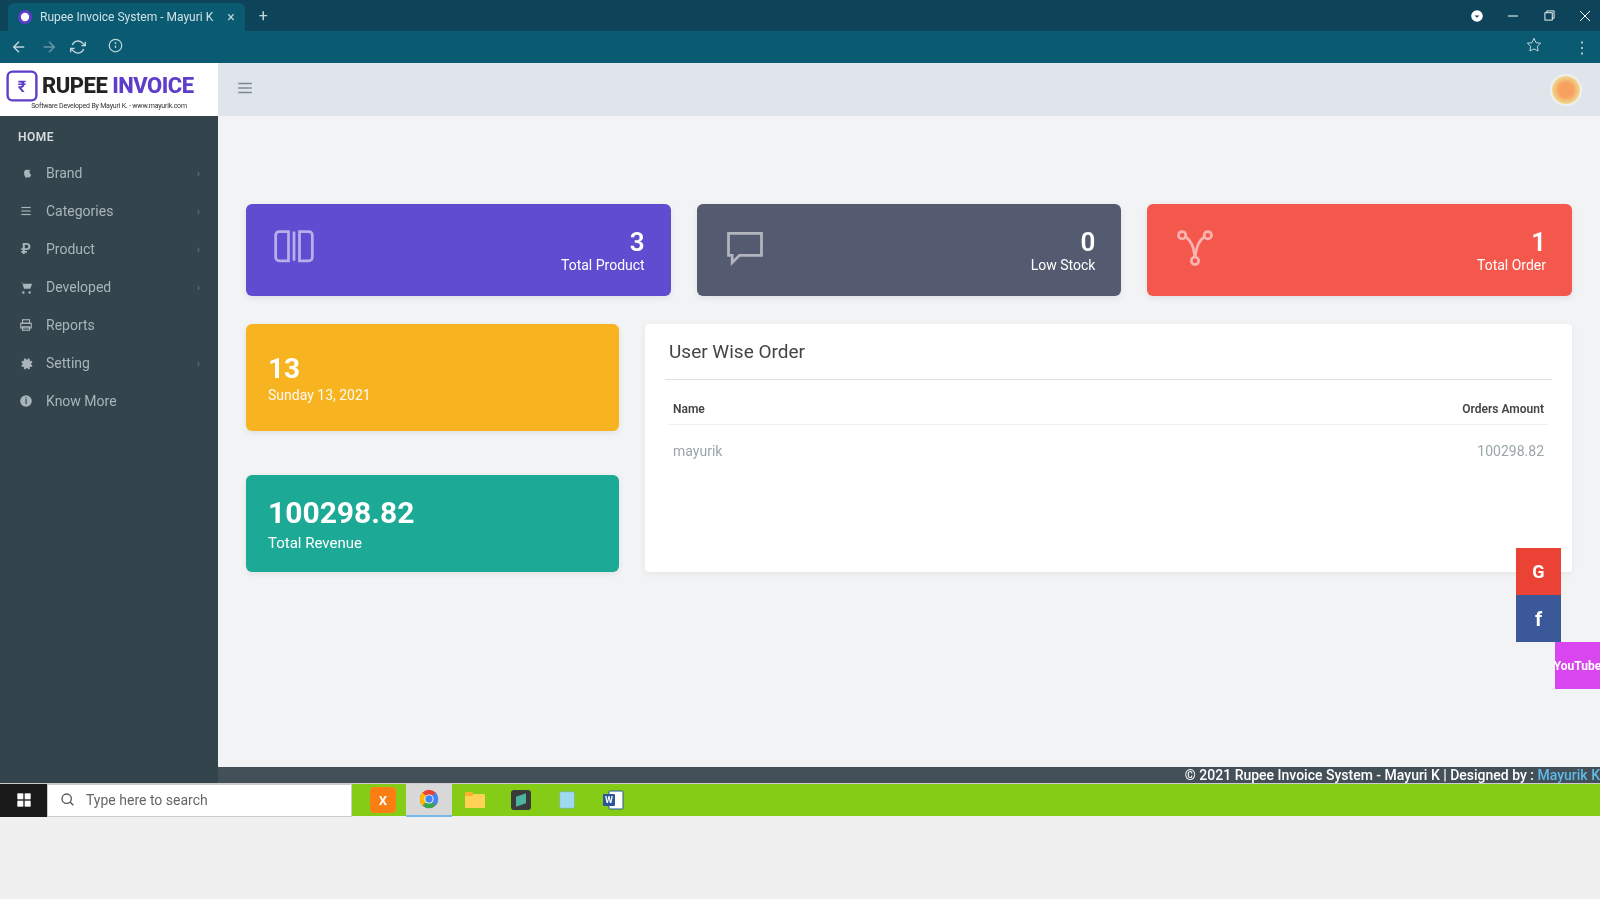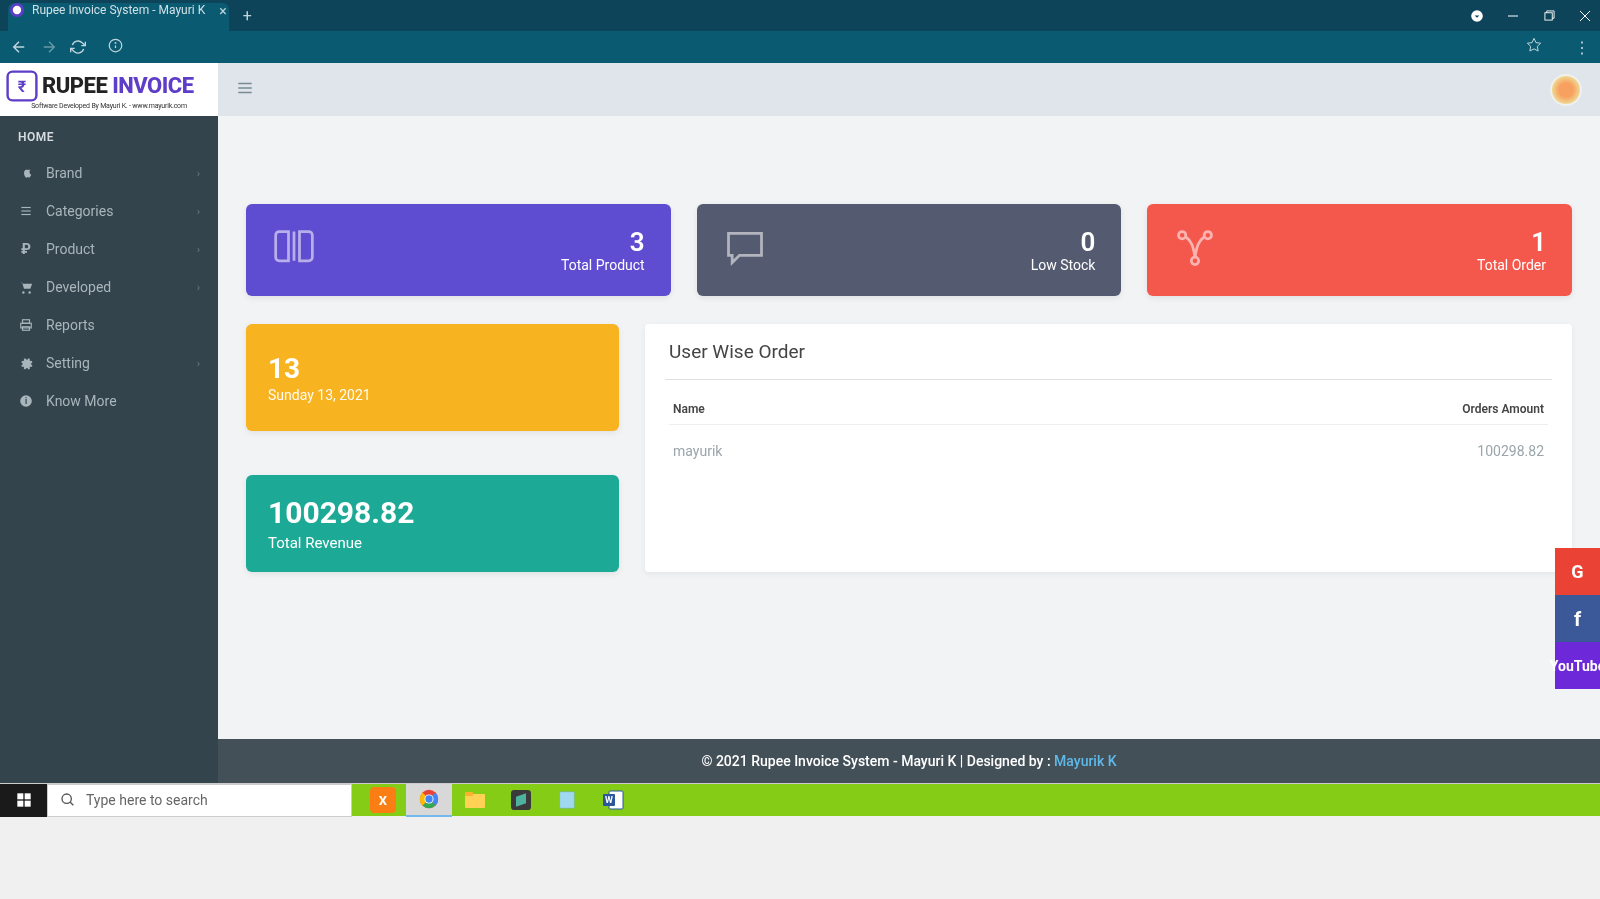--- a/index.html
+++ b/index.html
@@ -1,20 +1,20 @@
 <!DOCTYPE html>
 <html><head>
 <meta charset="utf-8">
 <style>
 * { margin: 0; padding: 0; box-sizing: border-box; font-family: -apple-system, BlinkMacSystemFont, "Segoe UI", Roboto, sans-serif; }
 body { width: 1600px; height: 899px; overflow: hidden; background: #f0f0f0; }
 
 
 .browser-top { background: #0d4459; height: 31px; display: flex; align-items: center; padding: 0 8px; }
-.tab { background: #0a5a72; height: 28px; display: flex; padding: 0 2px; border-radius: 6px 6px 0 0; color: #d0e0e5; font-size: 12px; gap: 8px; margin-top: 3px; }
+.tab { background: #0a5a72; height: 28px; display: flex; align-items: center; padding: 0 10px; border-radius: 6px 6px 0 0; color: #d0e0e5; font-size: 12px; gap: 8px; margin-top: 3px; }
 .tab-favicon { width: 14px; height: 14px; background: #5e3dc8; border-radius: 50%; display: flex; align-items: center; justify-content: center; }
 .tab-favicon svg { width: 10px; height: 10px; fill: white; }
 .tab-close { color: #c0d5dc; font-size: 14px; cursor: pointer; margin-left: 6px; }
 .new-tab { color: #c0d5dc; font-size: 16px; margin-left: 14px; cursor: pointer; }
 .window-controls { margin-left: auto; display: flex; gap: 22px; align-items: center; color: #d0e0e5; }
 .win-ctrl { width: 14px; height: 14px; display: flex; align-items: center; justify-content: center; cursor: pointer; }
 
 .browser-bar { background: #0a5a72; height: 32px; display: flex; align-items: center; padding: 0 10px; gap: 12px; }
 .nav-btn { color: #c0d5dc; cursor: pointer; display: flex; align-items: center; }
 .url-box { flex: 1; height: 24px; background: #0a5a72; border-radius: 12px; display: flex; align-items: center; padding: 0 10px; }
@@ -68,28 +68,28 @@
 .table-card { flex: 1; background: white; border-radius: 4px; box-shadow: 0 2px 6px rgba(0,0,0,0.06); padding: 16px 24px 24px; }
 .table-title-wrap { border-bottom: 1px solid #e0e0e0; padding-bottom: 16px; margin-bottom: 14px; margin-left: -4px; margin-right: -4px; padding-left: 4px; }
 .table-title { font-size: 19px; color: #444; font-weight: 400; }
 .tbl { width: 100%; }
 .tbl-head { display: flex; padding: 8px 4px; border-bottom: 1px solid #eee; }
 .tbl-head div { font-size: 12px; font-weight: 600; color: #444; }
 .tbl-row { display: flex; padding: 18px 4px 6px; color: #9aa5aa; font-size: 14px; }
 .col-name { flex: 1; }
 .col-amt { text-align: right; }
 
-.footer { background: #445058; color: white; text-align: center; padding: 14px; font-size: 14px; font-weight: 500; }
+.footer { background: #445058; color: white; text-align: right; font-size: 14px; font-weight: 500; }
 .footer a { color: #5fb9e8; text-decoration: none; }
 
 .social-float { position: absolute; right: 0; bottom: 94px; display: flex; flex-direction: column; }
 .social-btn { width: 45px; height: 47px; display: flex; align-items: center; justify-content: center; color: white; font-weight: bold; cursor: pointer; }
 .sg { background: #ea4335; font-size: 18px; }
 .sf { background: #3b5998; font-size: 20px; }
-.sy { background: #6d28d9; font-size: 14px; line-height: 1; text-align: center; }
+.sy { background: #d946ef; font-size: 12px; line-height: 1; text-align: center; margin-left: 39px; }
 
 
 .taskbar { height: 33px; background: #84cc16; display: flex; align-items: center; border-top: 1px solid #ccc; }
 .start { width: 47px; height: 33px; background: #1a1a1a; display: flex; align-items: center; justify-content: center; }
 .search-box { width: 305px; height: 33px; background: white; border: 1px solid #ccc; display: flex; align-items: center; padding: 0 12px; gap: 10px; color: #666; font-size: 14px; }
 .task-icons { display: flex; margin-left: 8px; }
 .task-icon { width: 46px; height: 33px; display: flex; align-items: center; justify-content: center; cursor: pointer; }
 .task-icon.active { background: #d8d8d8; border-bottom: 2px solid #76b9ed; }
 </style>
 </head>

